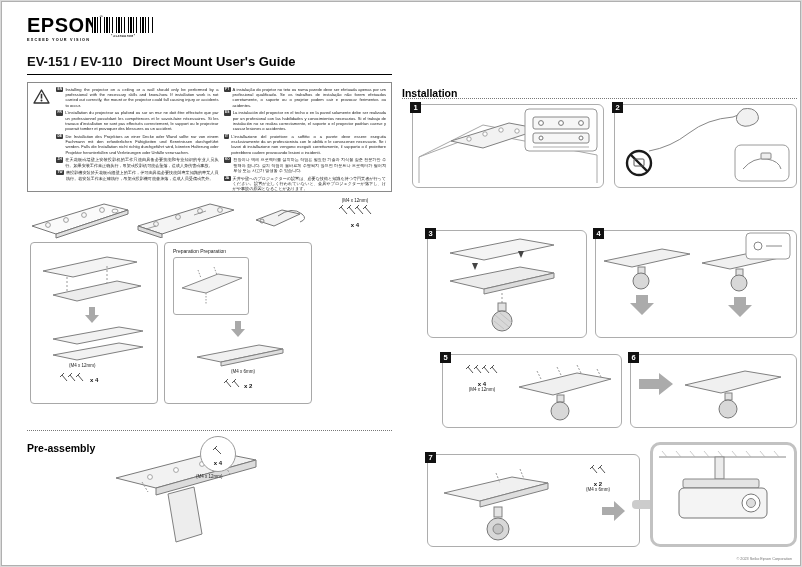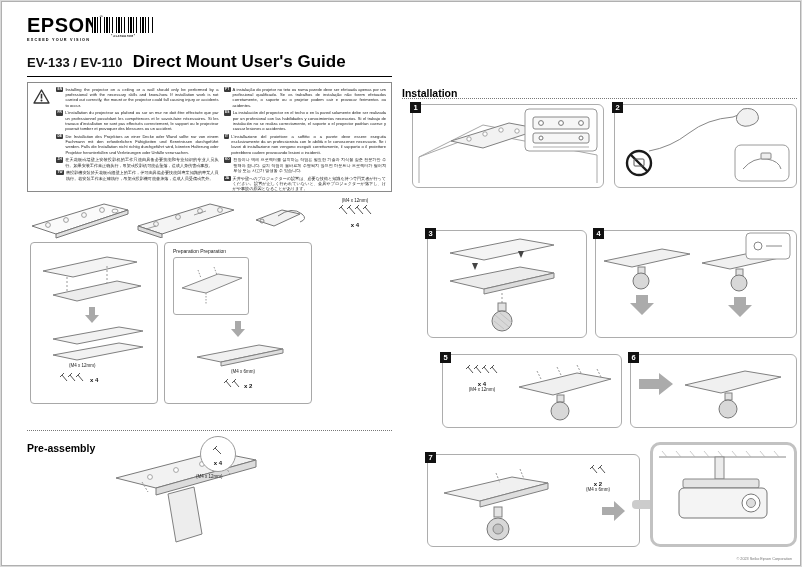--- a/index.html
+++ b/index.html
@@ -10,21 +10,21 @@
   .logo { position:absolute; left:25px; top:13px; }
   .logo-word { font-size:20px; font-weight:900; letter-spacing:.5px; color:#000; line-height:1; }
   .logo-reg { font-size:5px; vertical-align:top; }
   .logo-tag { font-size:3.8px; font-weight:bold; letter-spacing:1.2px; color:#000; margin-top:1.5px; }
   .barcode { position:absolute; left:90px; top:15px; width:62px; text-align:center; }
   .barcode-bars { height:16px; background:repeating-linear-gradient(90deg,#000 0 1px,#fff 1px 2px,#000 2px 4px,#fff 4px 5px,#000 5px 6px,#fff 6px 8px,#000 8px 9px,#fff 9px 12px); }
   .barcode-text { font-size:3.8px; color:#000; margin-top:.5px; font-family:"Liberation Mono",monospace; }
 
   .title-row { position:absolute; left:25px; top:50px; width:365px; border-bottom:1.5px solid #000; padding-bottom:4px; white-space:nowrap; }
   .title-models { font-size:13px; font-weight:600; color:#111; margin-right:6px; }
-  .title-name { font-size:17px; font-weight:bold; color:#000; }
+  .title-name { font-size:13px; font-weight:bold; color:#000; }
 
   
   .warning-box { position:absolute; left:25px; top:80px; width:365px; height:110px; border:1px solid #8a8a8a; padding:4px 5px; display:flex; gap:5px; background:#fff; }
   .warn-icon-col { flex:0 0 18px; padding-top:2px; }
   .warn-col { flex:1 1 0; }
   .lang-row { display:flex; gap:2px; margin-bottom:2.5px; }
   .lang-tag { flex:0 0 auto; background:#3a3a3a; color:#fff; font-size:3.2px; line-height:1; padding:1px 1.5px; border-radius:1px; font-weight:bold; height:fit-content; }
   .lang-text { font-size:4.1px; line-height:1.28; color:#1a1a1a; text-align:justify; }
 
   
@@ -62,21 +62,21 @@
       <span class="logo-word">EPSON</span><span class="logo-reg">®</span>
     </div>
     <div class="logo-tag">EXCEED YOUR VISION</div>
   </div>
   <div class="barcode">
     <div class="barcode-bars"></div>
     <div class="barcode-text">*414099380*</div>
   </div>
 
   <div class="title-row">
-    <span class="title-models">EV-133 / EV-110</span>
+    <span class="title-models">EV-151 / EV-110</span>
     <span class="title-name">Direct Mount User's Guide</span>
   </div>
 
   <div class="warning-box">
     <div class="warn-icon-col">
       <svg width="17" height="15" viewBox="0 0 17 15">
         <path d="M8.5 1 L16 14 H1 Z" fill="none" stroke="#333" stroke-width="1.4" stroke-linejoin="round"></path>
         <rect x="7.7" y="4.8" width="1.6" height="4.8" fill="#333"></rect>
         <circle cx="8.5" cy="11.6" r="1" fill="#333"></circle>
       </svg>

